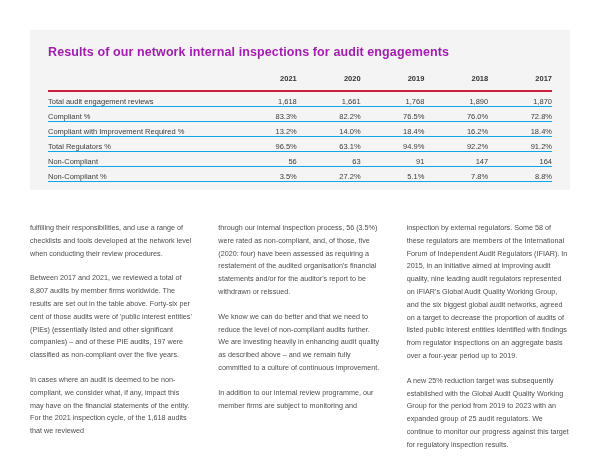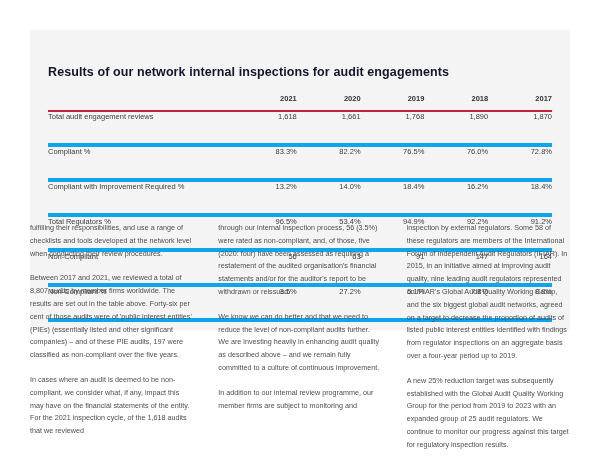--- a/index.html
+++ b/index.html
@@ -17,24 +17,23 @@
   .card {
     position: absolute;
     left: 30px; top: 30px;
     width: 540px;
     background: #f4f4f4;
     padding: 15px 18px 8px 18px;
   }
   .card-title {
     font-size: 12.5px;
     font-weight: bold;
-    color: #0f172a;
+    color: #a21caf;
     line-height: 15px;
     letter-spacing: 0.1px;
-    margin-top: 20px;
   }
   .thead {
     display: flex;
     align-items: center;
     margin-top: 14px;
     padding-bottom: 7px;
   }
   .thead .lbl { width: 185px; }
   .thead .tcell {
     flex: 1;
@@ -42,23 +41,23 @@
     font-size: 7.5px;
     font-weight: bold;
     color: #333333;
   }
   .red-rule {
     height: 0;
     border-top: 2px solid #c9203e;
   }
   .trow {
     display: flex;
-    align-items: flex-start;
-    height: 35px;
-    border-bottom: 4px solid #0ea5e9;
+    align-items: flex-end;
+    height: 15px;
+    border-bottom: 1px solid #0ea5e9;
     font-size: 7.5px;
     color: #404040;
   }
   .trow .lbl { width: 185px; }
   .trow .tcell { flex: 1; text-align: right; }
 
   
   .cols {
     position: absolute;
     left: 30px; top: 222px;
@@ -119,21 +118,21 @@
     <div class="lbl">Compliant with Improvement Required %</div>
     <div class="tcell">13.2%</div>
     <div class="tcell">14.0%</div>
     <div class="tcell">18.4%</div>
     <div class="tcell">16.2%</div>
     <div class="tcell">18.4%</div>
   </div>
   <div class="trow">
     <div class="lbl">Total Regulators %</div>
     <div class="tcell">96.5%</div>
-    <div class="tcell">53.4%</div>
+    <div class="tcell">63.1%</div>
     <div class="tcell">94.9%</div>
     <div class="tcell">92.2%</div>
     <div class="tcell">91.2%</div>
   </div>
   <div class="trow">
     <div class="lbl">Non-Compliant</div>
     <div class="tcell">56</div>
     <div class="tcell">63</div>
     <div class="tcell">91</div>
     <div class="tcell">147</div>

